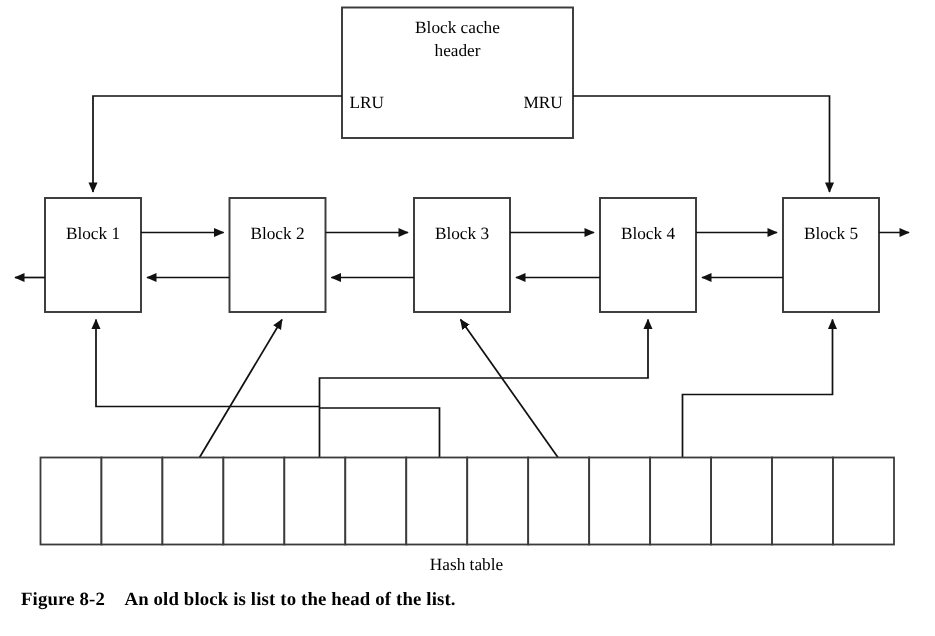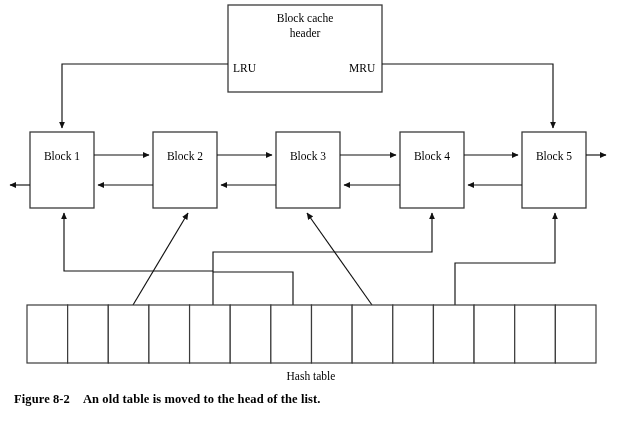--- a/index.html
+++ b/index.html
@@ -165,16 +165,16 @@
         <rect class="cell-rect" x="433.43" y="305" width="40.64" height="58"></rect>
         <rect class="cell-rect" x="474.07" y="305" width="40.64" height="58"></rect>
         <rect class="cell-rect" x="514.71" y="305" width="40.64" height="58"></rect>
         <rect class="cell-rect" x="555.36" y="305" width="40.64" height="58"></rect>
       </g>
 
     <text class="table-caption" x="311" y="380">Hash table</text>
   </svg>
 
   <div class="fig-caption">
-    <span class="fig-num">Figure 8-2</span><span>An old table is moved to the head of the list.</span>
+    <span class="fig-num">Figure 8-2</span><span>An old block is list to the head of the list.</span>
   </div>
 
 </div>
 
 </body></html>

